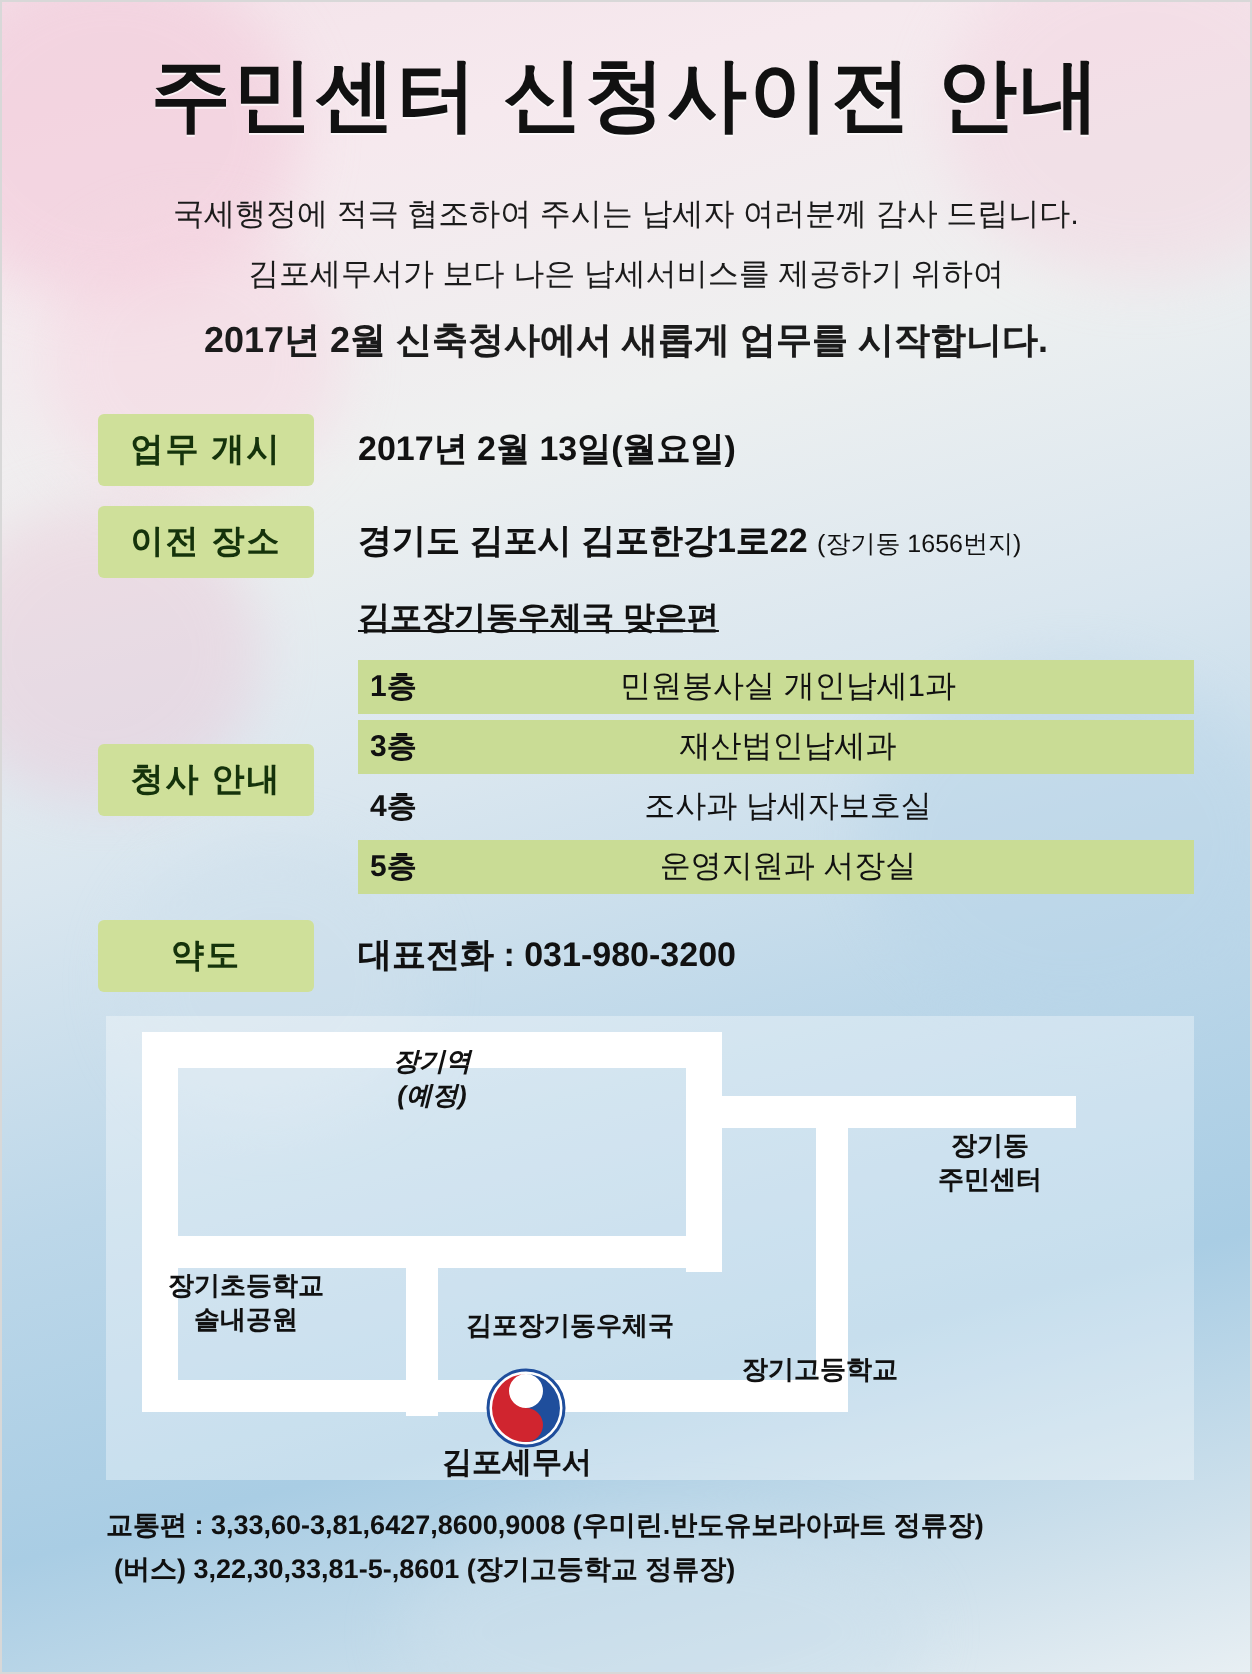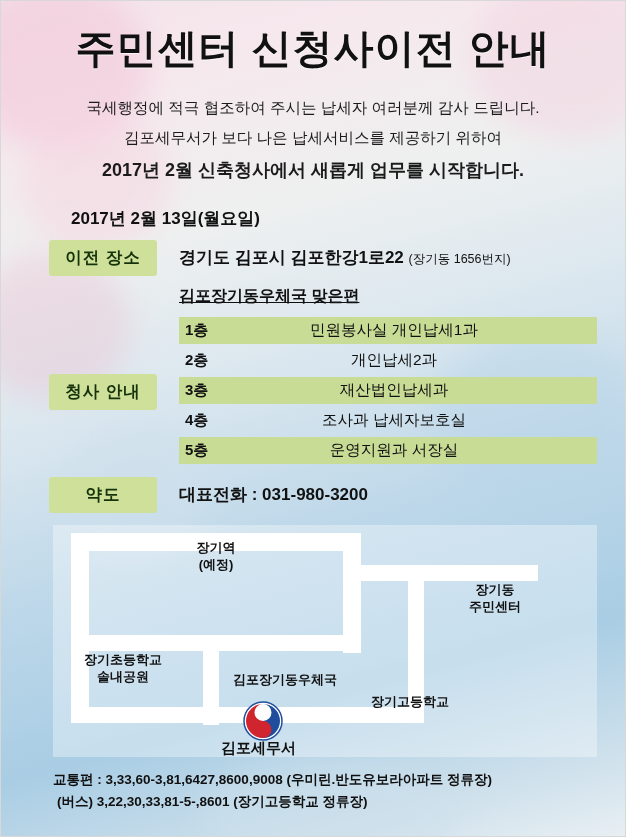--- a/index.html
+++ b/index.html
@@ -190,43 +190,40 @@
 
     <div class="intro">
       <div>국세행정에 적극 협조하여 주시는 납세자 여러분께 감사 드립니다.</div>
       <div>김포세무서가 보다 나은 납세서비스를 제공하기 위하여</div>
       <div class="strong">2017년 2월 신축청사에서 새롭게 업무를 시작합니다.</div>
     </div>
 
     <div class="rows">
 
       <div class="row">
+        <div class="tag">업무 개시</div>
         <div class="rowval">2017년  2월  13일(월요일)</div>
       </div>
 
       <div class="row">
         <div class="tag">이전 장소</div>
         <div class="rowval">
           <span>경기도 김포시 김포한강1로22</span>
           <span class="small">(장기동 1656번지)</span>
         </div>
       </div>
 
       <div class="subline">김포장기동우체국 맞은편</div>
 
       <div class="row">
         <div class="tag">청사 안내</div>
         <div class="floors">
           <div class="floor shade">
             <span class="fl-no">1층</span>
             <span class="fl-name">민원봉사실  개인납세1과</span>
-          </div>
-          <div class="floor">
-            <span class="fl-no">2층</span>
-            <span class="fl-name">개인납세2과</span>
           </div>
           <div class="floor shade">
             <span class="fl-no">3층</span>
             <span class="fl-name">재산법인납세과</span>
           </div>
           <div class="floor">
             <span class="fl-no">4층</span>
             <span class="fl-name">조사과  납세자보호실</span>
           </div>
           <div class="floor shade">
@@ -247,21 +244,21 @@
 
       <div class="road" style="left:18px; top:8px; width:290px; height:18px;"></div>
       <div class="road" style="left:290px; top:8px; width:18px; height:120px;"></div>
       <div class="road" style="left:290px; top:40px; width:195px; height:16px;"></div>
       <div class="road" style="left:18px; top:8px; width:18px; height:190px;"></div>
       <div class="road" style="left:18px; top:110px; width:290px; height:16px;"></div>
       <div class="road" style="left:150px; top:110px; width:16px; height:90px;"></div>
       <div class="road" style="left:355px; top:40px; width:16px; height:155px;"></div>
       <div class="road" style="left:18px; top:182px; width:353px; height:16px;"></div>
 
-      <div class="maplabel" style="left:118px; top:14px; width:90px;">장기역
+      <div class="maplabel" style="left:118px; top:14px; width:90px;font-style:italic;">장기역
 (예정)</div>
       <div class="maplabel" style="left:392px; top:56px; width:100px;">장기동
 주민센터</div>
       <div class="maplabel" style="left:0px; top:126px; width:140px;">장기초등학교
 솔내공원</div>
       <div class="maplabel" style="left:162px; top:146px; width:140px;">김포장기동우체국</div>
       <div class="maplabel" style="left:297px; top:168px; width:120px;">장기고등학교</div>
 
       <div class="emblem" style="left:190px; top:176px;">
         <svg width="40" height="40" viewBox="0 0 40 40">

